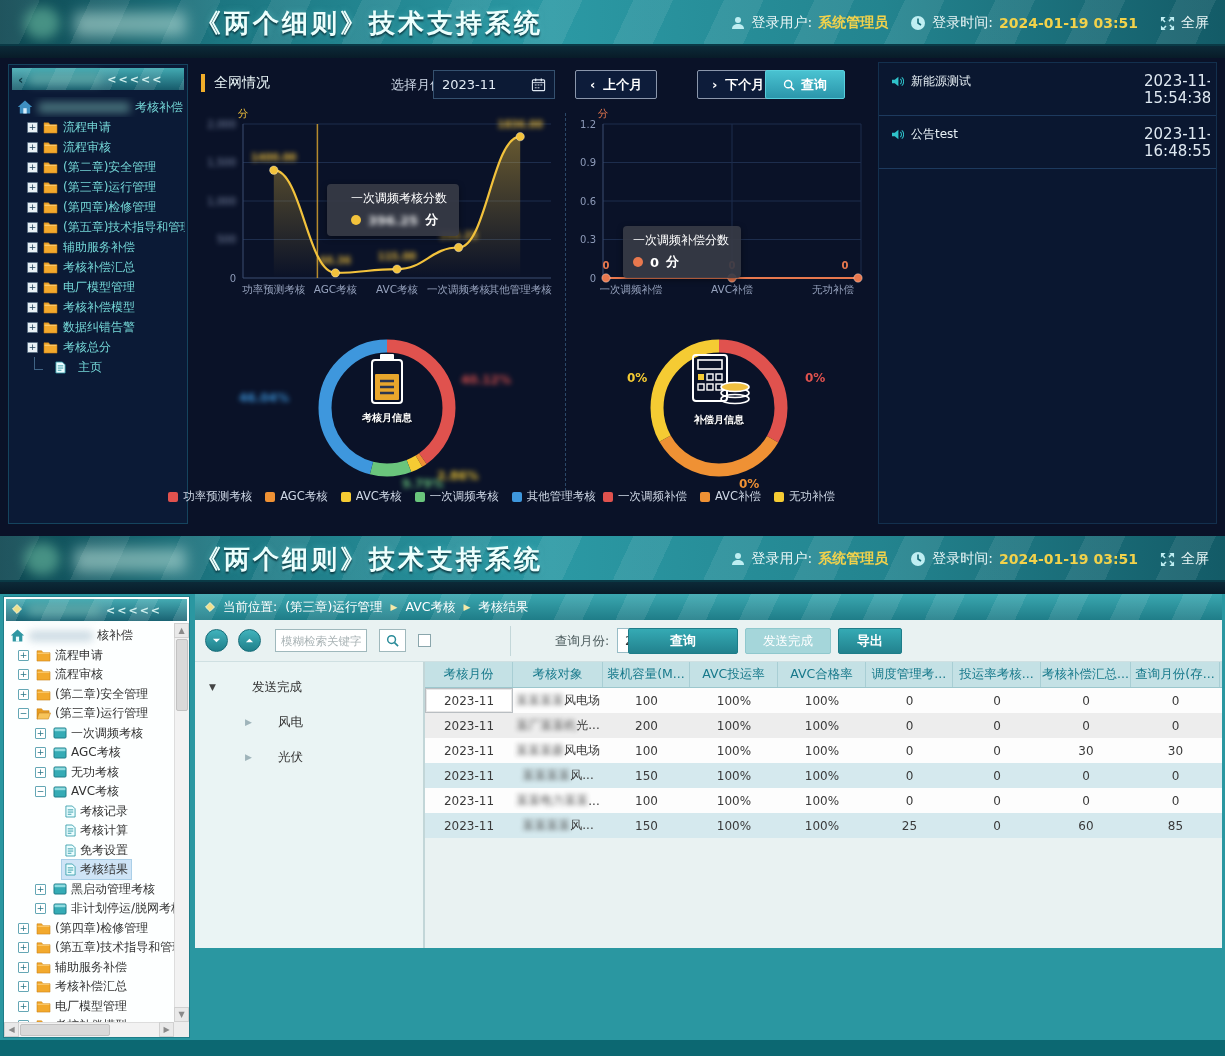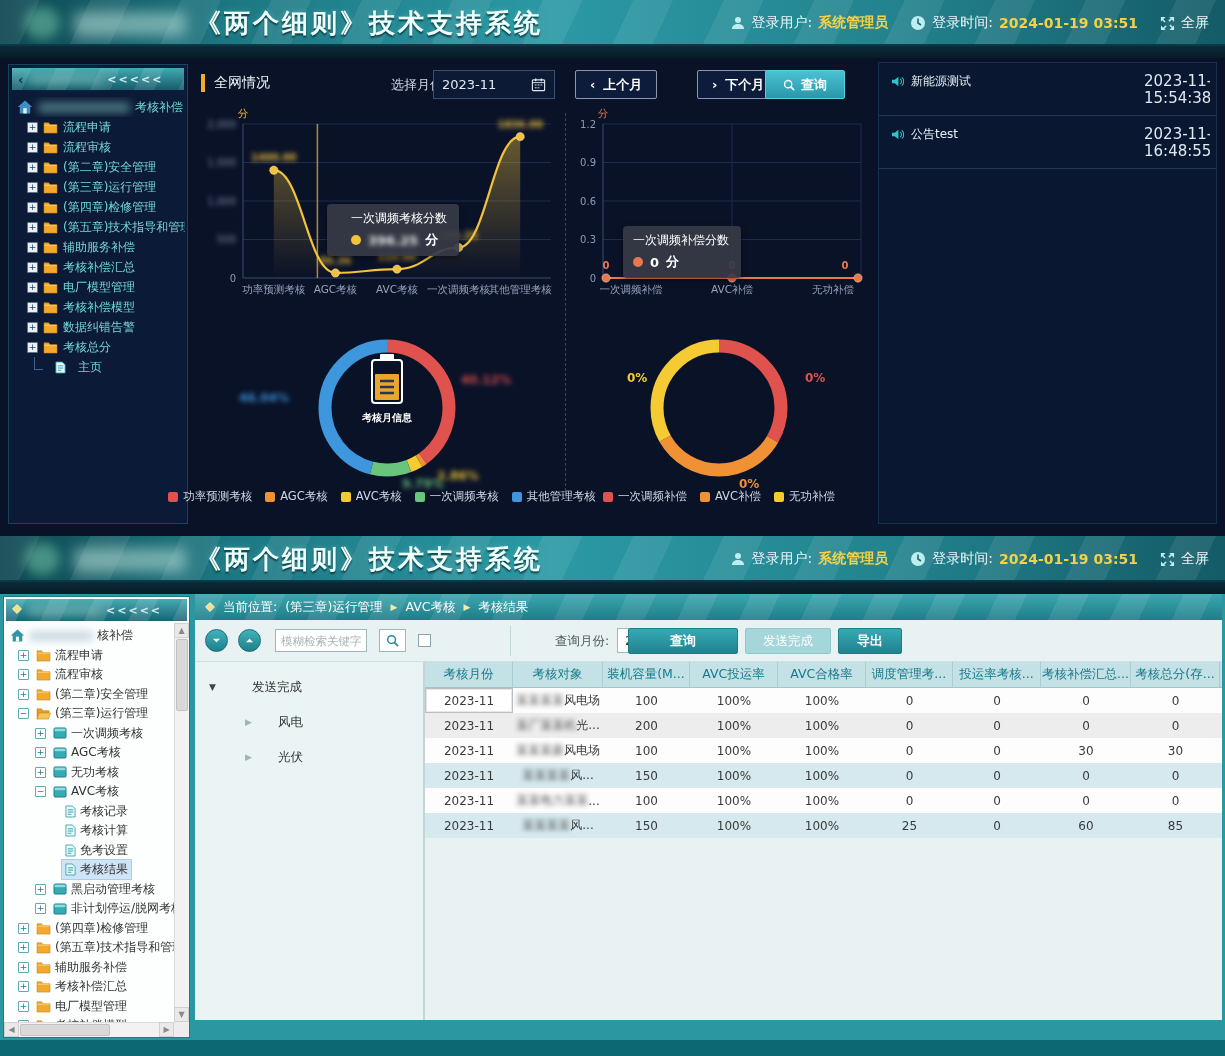--- a/index.html
+++ b/index.html
@@ -55,21 +55,21 @@
   .chart-box{position:absolute;}
   #cb1{left:4px;top:50px;width:366px;height:198px;}
   #cb2{left:374px;top:50px;width:300px;height:198px;}
   .col-divider{position:absolute;left:370px;top:55px;height:378px;border-left:1px dashed #2b4868;}
   #db1{left:4px;top:253px;width:366px;height:175px;}
   #db2{left:374px;top:253px;width:300px;height:175px;}
   .tooltip{position:absolute;background:rgba(55,58,70,.93);border-radius:4px;padding:6px 12px 7px 10px;color:#fff;box-shadow:0 2px 6px rgba(0,0,0,.4);}
   .tooltip .tt-title{font-size:12px;white-space:nowrap;margin-bottom:4px;}
   .tooltip .tt-row{display:flex;align-items:center;gap:7px;font-size:13px;font-weight:bold;}
   .tt-dot{width:10px;height:10px;border-radius:50%;}
-  #tt1{left:128px;top:96px;padding-left:24px;} #tt1 .tt-dot{background:#f2c23c;}
+  #tt1{left:128px;top:76px;padding-left:24px;} #tt1 .tt-dot{background:#f2c23c;}
   #tt2{left:54px;top:118px;} #tt2 .tt-dot{background:#e8784e;}
   .donut-center{position:absolute;text-align:center;color:#fff;}
   .dc1{left:118px;top:42px;width:140px;} .dc2{left:80px;top:42px;width:140px;}
   .donut-center .dlabel{font-size:10px;font-weight:bold;margin-top:2px;text-shadow:0 1px 2px rgba(0,0,0,.6);}
   .pct{position:absolute;font-size:12px;font-weight:bold;white-space:nowrap;}
   .legend{position:absolute;top:431px;display:flex;justify-content:center;gap:13px;font-size:11.5px;color:#cfd8e6;white-space:nowrap;}
   #lg1{left:4px;width:366px;} #lg2{left:374px;width:300px;}
   .lg-item{display:flex;align-items:center;gap:5px;}
   .lg-chip{width:10px;height:10px;border-radius:2px;}
 
@@ -95,21 +95,21 @@
   .wrow{display:flex;align-items:center;gap:4px;height:19.5px;color:#333;font-size:12px;white-space:nowrap;}
   .wrow .tgl{background:#fff;border:1px solid #64a7b5;color:#2a7687;}
   .wrow.sel .lblwrap{background:#cfe4f6;outline:1px solid #aacfe8;}
   .lblwrap{display:flex;align-items:center;gap:4px;padding:1px 3px;}
   .vscroll{position:absolute;right:0;top:0;bottom:15px;width:15px;background:#f2f2f2;border-left:1px solid #ddd;}
   .hscroll{position:absolute;left:0;right:15px;bottom:0;height:15px;background:#f2f2f2;border-top:1px solid #ddd;}
   .sb-btn{position:absolute;width:15px;height:15px;background:#e9e9e9;border:1px solid #d0d0d0;color:#8a8a8a;font-size:8px;line-height:13px;text-align:center;}
   .sb-thumb{position:absolute;background:#d9d9d9;border:1px solid #c2c2c2;border-radius:2px;}
   .sb-corner{position:absolute;right:0;bottom:0;width:15px;height:15px;background:#ededed;}
 
-  .work-main{position:absolute;left:195px;top:0;width:1027px;height:426px;background:#e9f2f2;display:flex;flex-direction:column;}
+  .work-main{position:absolute;left:195px;top:0;width:1027px;height:354px;background:#e9f2f2;display:flex;flex-direction:column;}
   .breadcrumb{height:26px;display:flex;align-items:center;gap:8px;padding:0 10px;color:#fff;font-size:12.5px;
     background:repeating-linear-gradient(115deg,rgba(255,255,255,.09) 0 26px,rgba(255,255,255,0) 26px 56px),linear-gradient(180deg,#3aa7b0,#1f7d88);}
   .crumb-sep{color:#f5e9a8;font-size:9px;}
   .tab-strip{height:30px;background:#c9dfe2;border-bottom:1px solid #f6fbfb;display:flex;align-items:flex-end;padding-left:8px;}
   .tab{height:27px;background:#fdffff;border:1px solid #aac9cd;border-bottom:none;border-radius:3px 3px 0 0;
     color:#1c6b78;font-size:12.5px;font-weight:bold;display:flex;align-items:center;padding:0 14px;}
   .work-toolbar{height:42px;background:#e9f2f2;border-bottom:1px solid #cfe0e2;display:flex;align-items:center;position:relative;}
   .circ-btn{width:23px;height:23px;border-radius:50%;border:1px solid #176d79;background:linear-gradient(180deg,#41b3bc,#1f7f8a);
     color:#fff;font-size:9px;display:flex;align-items:center;justify-content:center;margin-left:10px;cursor:pointer;}
   .fuzzy-input{width:92px;height:23px;border:1px solid #9fb8bc;background:#fff;margin-left:14px;font-size:11.5px;padding:0 5px;color:#555;}
@@ -475,20 +475,36 @@
           </div>
         <div class="pct blur" style="left: 262px; top: 62px; color: rgb(224, 82, 78);">40.12%</div><div class="pct blur" style="left: 238px; top: 158px; color: rgb(245, 203, 51);">2.86%</div><div class="pct blur" style="left: 203px; top: 166px; color: rgb(106, 197, 124);">9.79%</div><div class="pct blur" style="left: 40px; top: 80px; color: rgb(62, 151, 221);">46.04%</div></div>
         <div class="chart-box" id="db2">
           <svg id="dn2" width="300" height="175">
               <g transform="rotate(-90 150 97)">
                 <circle cx="150" cy="97" r="62" fill="none" stroke="#e0524e" stroke-width="13" stroke-dasharray="129.8784668476478 389.55748904513433" stroke-dashoffset="0"></circle>
                 <circle cx="150" cy="97" r="62" fill="none" stroke="#ef9134" stroke-width="13" stroke-dasharray="129.83951109874326 389.55748904513433" stroke-dashoffset="-129.8784668476478"></circle>
                 <circle cx="150" cy="97" r="62" fill="none" stroke="#f5cb33" stroke-width="13" stroke-dasharray="129.83951109874326 389.55748904513433" stroke-dashoffset="-259.7179779463911"></circle>
               </g>
             </svg>
+          <div class="donut-center dc2">
+            <span><svg width="64" height="54" viewBox="0 0 64 54">
+                  <rect x="6" y="2" width="34" height="46" rx="3" fill="none" stroke="#fff" stroke-width="2"></rect>
+                  <rect x="11" y="7" width="24" height="9" fill="none" stroke="#fff" stroke-width="1.6"></rect>
+                  <rect x="11" y="21" width="6" height="6" fill="#f5cb33"></rect>
+                  <rect x="20" y="21" width="6" height="6" fill="none" stroke="#fff" stroke-width="1.4"></rect>
+                  <rect x="29" y="21" width="6" height="6" fill="none" stroke="#fff" stroke-width="1.4"></rect>
+                  <rect x="11" y="31" width="6" height="6" fill="none" stroke="#fff" stroke-width="1.4"></rect>
+                  <rect x="20" y="31" width="6" height="6" fill="none" stroke="#fff" stroke-width="1.4"></rect>
+                  <rect x="29" y="31" width="6" height="6" fill="none" stroke="#fff" stroke-width="1.4"></rect>
+                  <ellipse cx="48" cy="46" rx="14" ry="4.5" fill="none" stroke="#fff" stroke-width="1.6"></ellipse>
+                  <ellipse cx="48" cy="40" rx="14" ry="4.5" fill="none" stroke="#fff" stroke-width="1.6"></ellipse>
+                  <ellipse cx="48" cy="34" rx="14" ry="4.5" fill="#f0c040" stroke="#fff" stroke-width="1.6"></ellipse>
+                </svg></span>
+            <div class="dlabel">补偿月信息</div>
+          </div>
         <div class="pct" style="left: 236px; top: 60px; color: rgb(224, 82, 78);">0%</div><div class="pct" style="left: 170px; top: 166px; color: rgb(239, 145, 52);">0%</div><div class="pct" style="left: 58px; top: 60px; color: rgb(245, 203, 51);">0%</div></div>
 
         <div class="legend" id="lg1">
             <div class="lg-item">
               <span class="lg-chip" style="background: rgb(224, 82, 78);"></span>
               <span>功率预测考核</span>
             </div>
             <div class="lg-item">
               <span class="lg-chip" style="background: rgb(239, 145, 52);"></span>
               <span>AGC考核</span>
@@ -946,21 +962,21 @@
           <div class="table-panel">
             <div class="grid-head" id="grid-head">
                 <div class="gh-cell" style="width: 88px;">考核月份</div>
                 <div class="gh-cell" style="width: 90px;">考核对象</div>
                 <div class="gh-cell" style="width: 87px;">装机容量(M...</div>
                 <div class="gh-cell" style="width: 88px;">AVC投运率</div>
                 <div class="gh-cell" style="width: 88px;">AVC合格率</div>
                 <div class="gh-cell" style="width: 87px;">调度管理考...</div>
                 <div class="gh-cell" style="width: 88px;">投运率考核...</div>
                 <div class="gh-cell" style="width: 90px;">考核补偿汇总...</div>
-                <div class="gh-cell" style="width: 89px;">考核总分(存...</div>
+                <div class="gh-cell" style="width: 89px;">查询月份(存...</div>
               </div>
             <div id="grid-body">
                 <div class="grid-row" style="background: rgb(253, 253, 253);">
                   <div class="g-cell cell-focus" style="width: 88px;">2023-11</div>
                   <div class="g-cell" style="width: 90px;">
                     <span class="blur">某某某某</span>
                     <span>风电场</span>
                   </div>
                   <div class="g-cell" style="width: 87px;">100</div>
                   <div class="g-cell" style="width: 88px;">100%</div>

